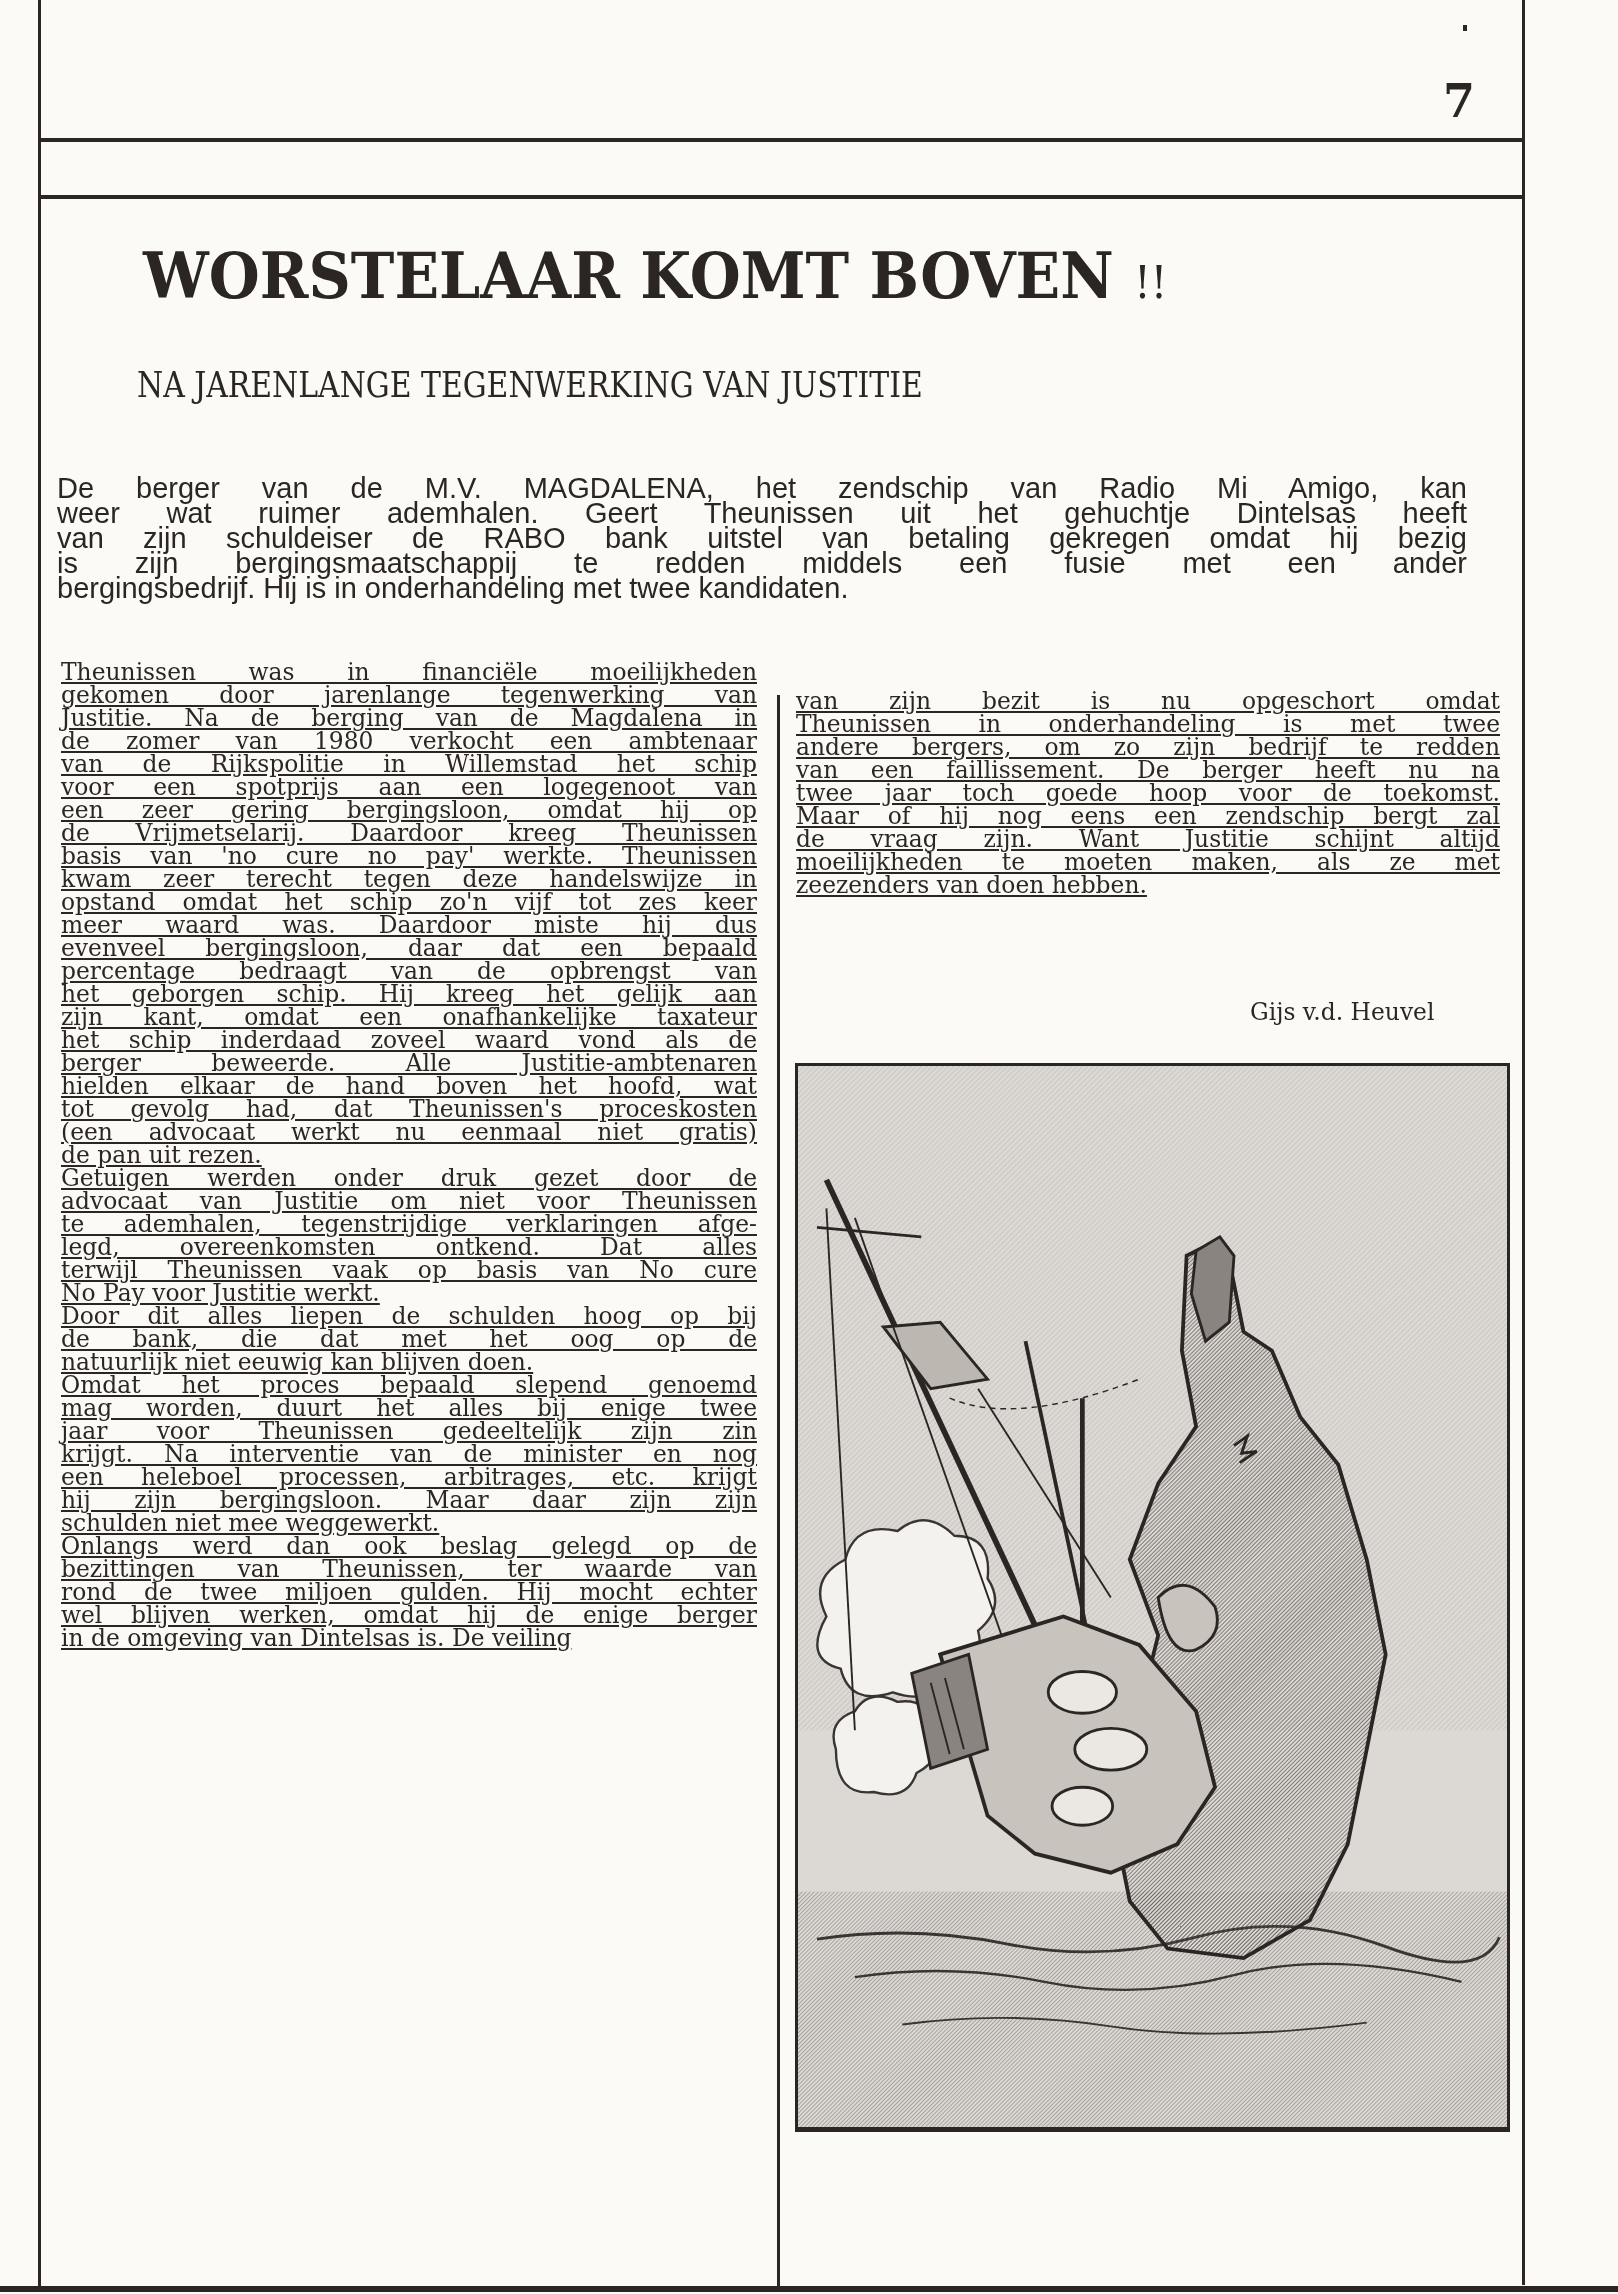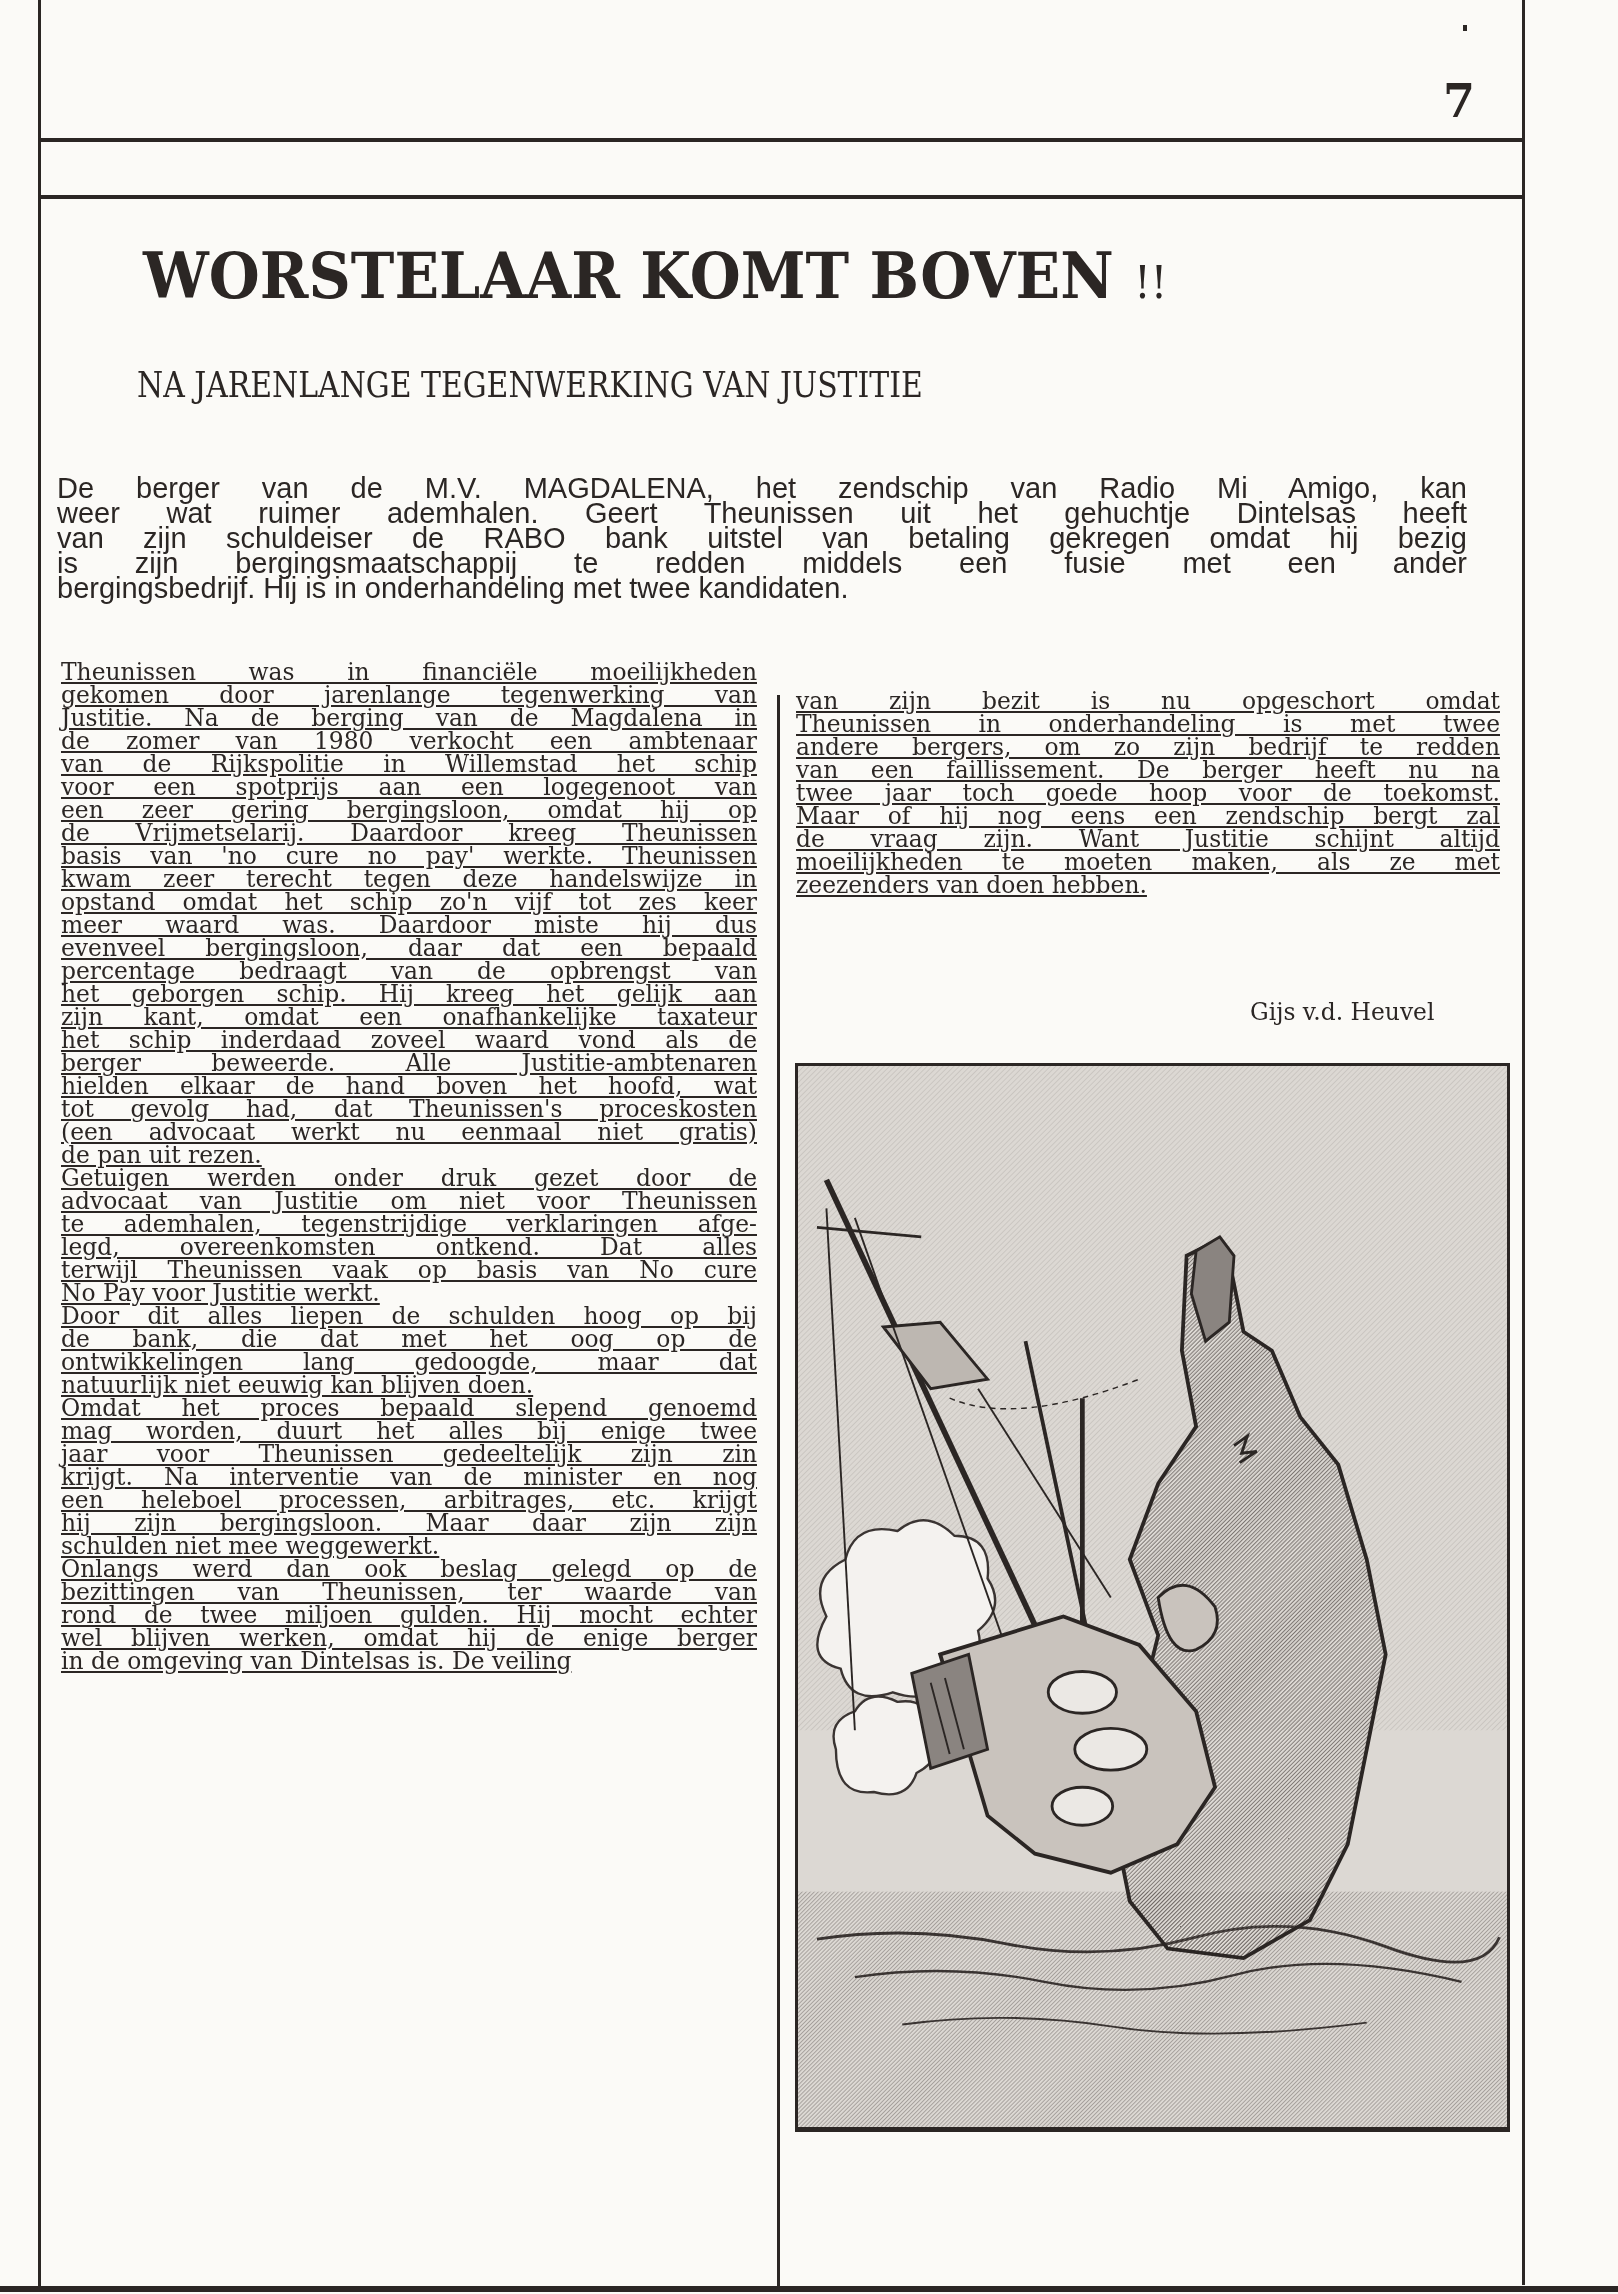--- a/index.html
+++ b/index.html
@@ -115,21 +115,20 @@
     <span class="line">(een advocaat werkt nu eenmaal niet gratis)</span>
     <span class="line last">de pan uit rezen.</span>
     <span class="line">Getuigen werden onder druk gezet door de</span>
     <span class="line">advocaat van Justitie om niet voor Theunissen</span>
     <span class="line">te ademhalen, tegenstrijdige verklaringen afge-</span>
     <span class="line">legd, overeenkomsten ontkend. Dat alles</span>
     <span class="line">terwijl Theunissen vaak op basis van No cure</span>
     <span class="line last">No Pay voor Justitie werkt.</span>
     <span class="line">Door dit alles liepen de schulden hoog op bij</span>
     <span class="line">de bank, die dat met het oog op de</span>
-    <span class="line">ontwikkelingen lang gedoogde, maar dat</span>
     <span class="line last">natuurlijk niet eeuwig kan blijven doen.</span>
     <span class="line">Omdat het proces bepaald slepend genoemd</span>
     <span class="line">mag worden, duurt het alles bij enige twee</span>
     <span class="line">jaar voor Theunissen gedeeltelijk zijn zin</span>
     <span class="line">krijgt. Na interventie van de minister en nog</span>
     <span class="line">een heleboel processen, arbitrages, etc. krijgt</span>
     <span class="line">hij zijn bergingsloon. Maar daar zijn zijn</span>
     <span class="line last">schulden niet mee weggewerkt.</span>
     <span class="line">Onlangs werd dan ook beslag gelegd op de</span>
     <span class="line">bezittingen van Theunissen, ter waarde van</span>

